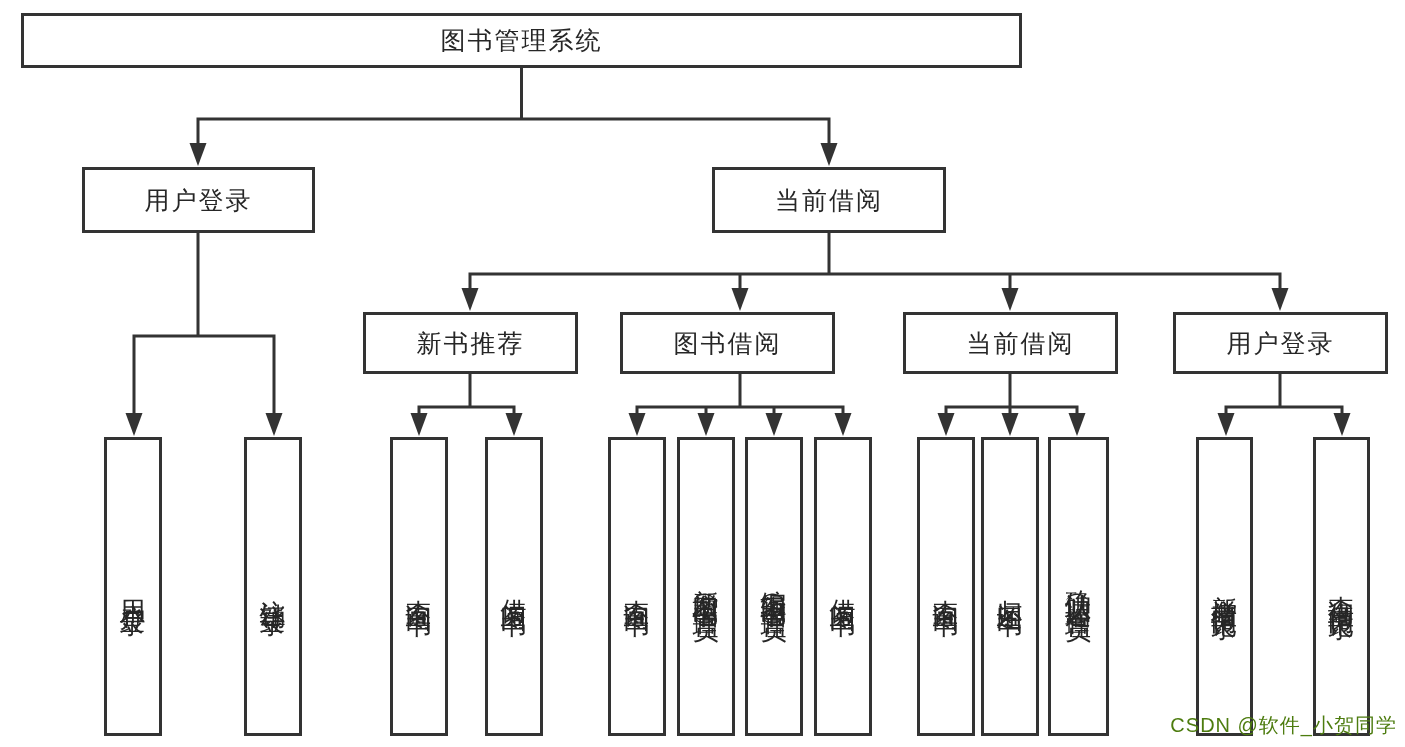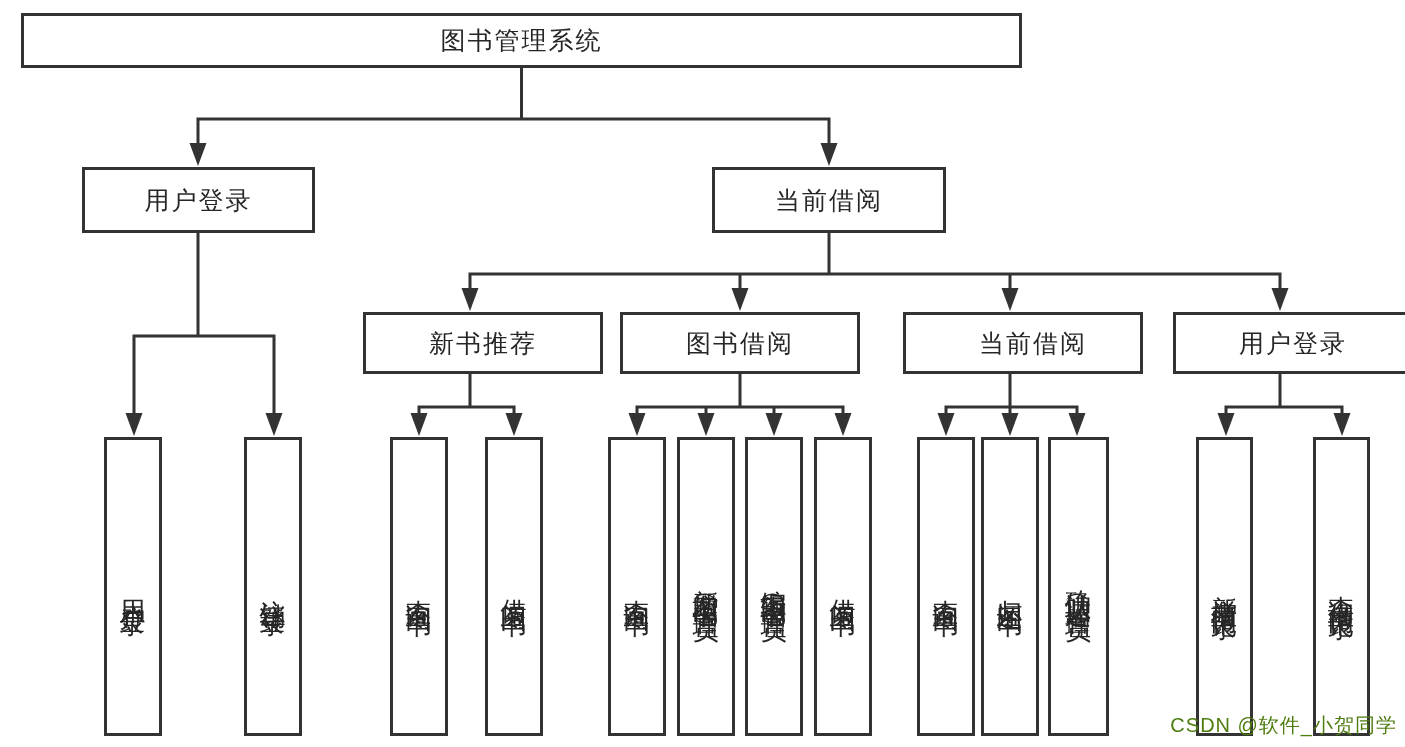--- a/index.html
+++ b/index.html
@@ -44,21 +44,21 @@
     letter-spacing: 4px;
     line-height: 1;
     white-space: nowrap;
   }
   
   .n-root      { left: 21px;   top: 13px;  width: 1001px; height: 55px; }
   
   .n-login     { left: 82px;   top: 167px; width: 233px;  height: 66px; }
   .n-bookmgmt  { left: 712px;  top: 167px; width: 234px;  height: 66px; }
   
-  .lvl3        { top: 312px; height: 62px; width: 240px; }
+  .lvl3        { top: 312px; height: 62px; width: 215px; }
   .n-newbook   { left: 363px;  }
   .n-borrow    { left: 620px;  }
   .n-current   { left: 903px; padding-left: 20px;  }
   .n-records   { left: 1173px; }
   
   .leaf        { top: 437px; height: 299px; width: 58px; }
   .lf-1  { left: 104px; }
   .lf-2  { left: 244px; }
   .lf-3  { left: 390px; }
   .lf-4  { left: 485px; }

